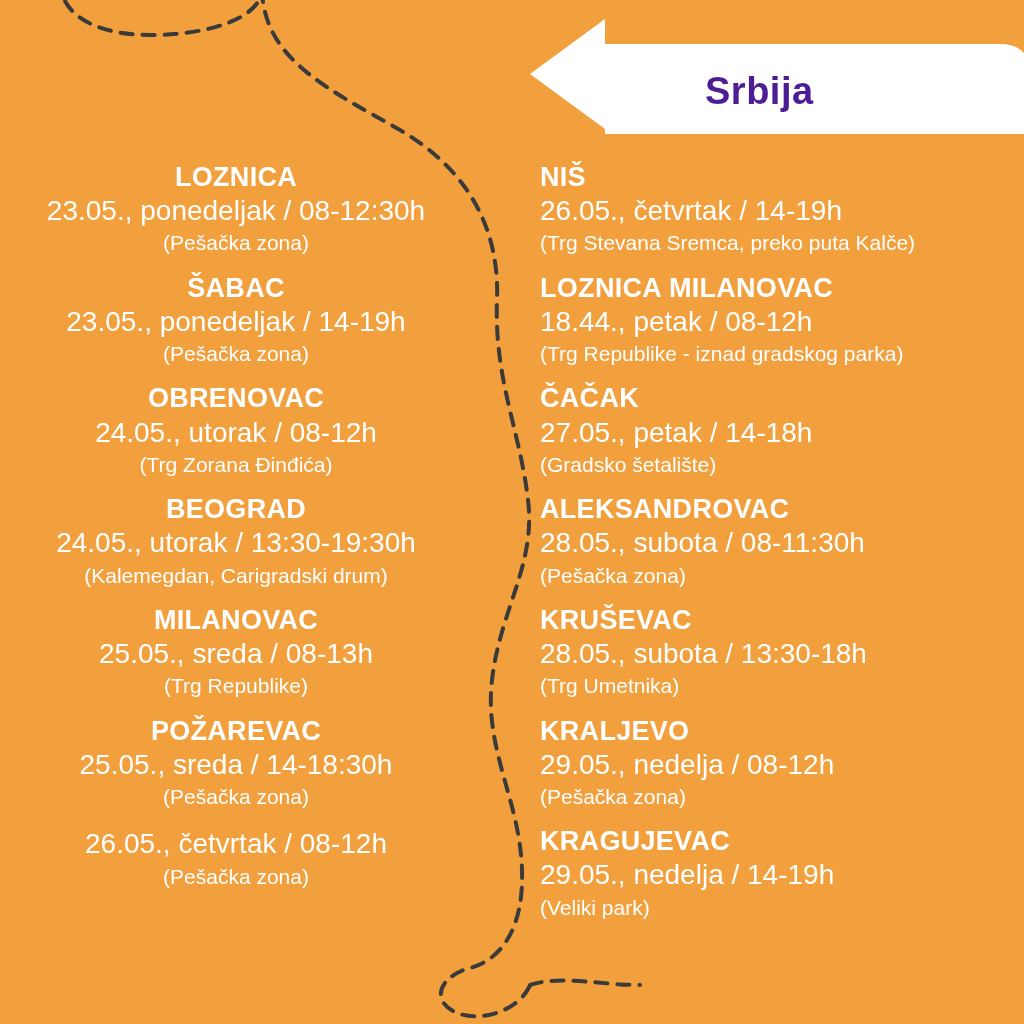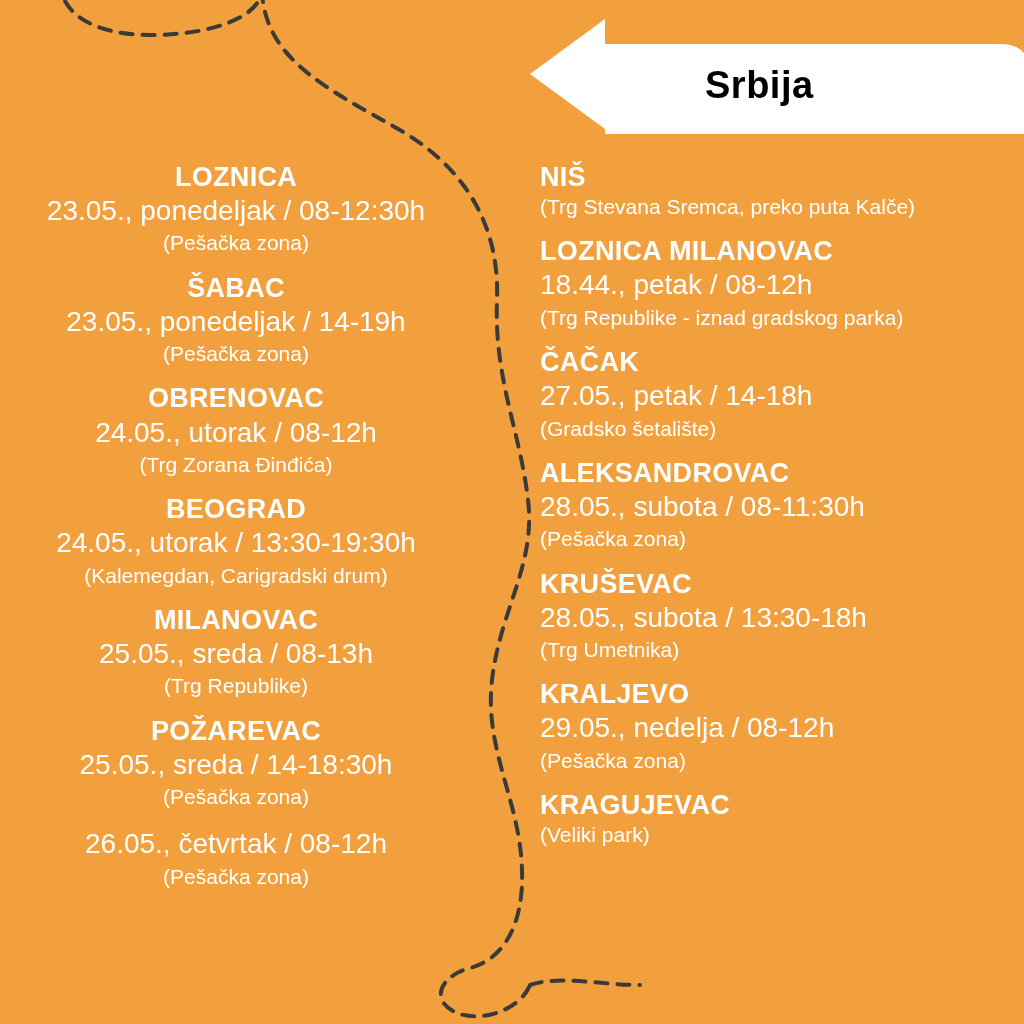--- a/index.html
+++ b/index.html
@@ -29,24 +29,24 @@
     position: absolute;
     top: 14px;
     left: 530px;
     width: 500px;
     height: 120px;
   }
   .banner svg { display: block; }
   .banner-title {
     position: absolute;
     left: 175px;
-    top: 50px;
+    top: 56px;
     font-size: 38px;
     font-weight: bold;
-    color: #000000;
+    color: #4c1d95;
     letter-spacing: 0.5px;
   }
 
   .columns {
     position: absolute;
     top: 162px;
     left: 0;
     width: 1024px;
     display: flex;
   }
@@ -143,20 +143,21 @@
     </div>
     <div class="entry">
       <div class="entry-when">26.05., četvrtak / 08-12h</div>
       <div class="entry-place">(Pešačka zona)</div>
     </div>
   </div>
 
   <div class="col col-right">
     <div class="entry">
       <div class="entry-city">NIŠ</div>
+      <div class="entry-when">26.05., četvrtak / 14-19h</div>
       <div class="entry-place">(Trg Stevana Sremca, preko puta Kalče)</div>
     </div>
     <div class="entry">
       <div class="entry-city">LOZNICA MILANOVAC</div>
       <div class="entry-when">18.44., petak / 08-12h</div>
       <div class="entry-place">(Trg Republike - iznad gradskog parka)</div>
     </div>
     <div class="entry">
       <div class="entry-city">ČAČAK</div>
       <div class="entry-when">27.05., petak / 14-18h</div>
@@ -172,16 +173,17 @@
       <div class="entry-when">28.05., subota / 13:30-18h</div>
       <div class="entry-place">(Trg Umetnika)</div>
     </div>
     <div class="entry">
       <div class="entry-city">KRALJEVO</div>
       <div class="entry-when">29.05., nedelja / 08-12h</div>
       <div class="entry-place">(Pešačka zona)</div>
     </div>
     <div class="entry">
       <div class="entry-city">KRAGUJEVAC</div>
+      <div class="entry-when">29.05., nedelja / 14-19h</div>
       <div class="entry-place">(Veliki park)</div>
     </div>
   </div>
 </div>
 
 </body></html>

